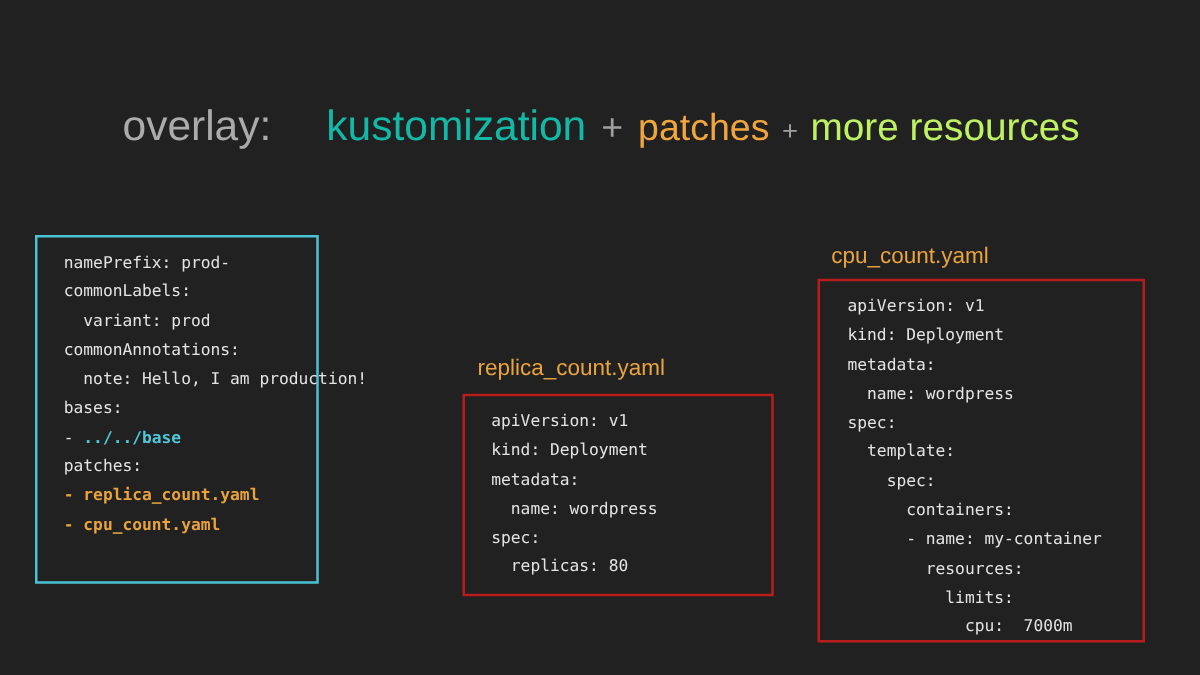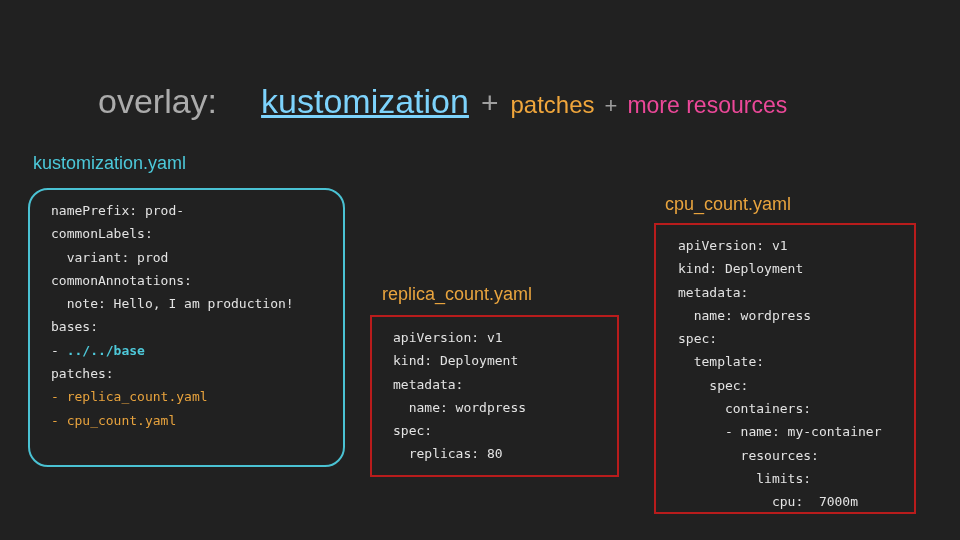--- a/index.html
+++ b/index.html
@@ -16,25 +16,25 @@
   .title-row {
     position: absolute;
     left: 98px;
     top: 48px;
     display: flex;
     align-items: baseline;
     white-space: pre;
     margin-top: 34px;
   }
   .t-overlay   { color: #ababab; font-size: 34px; margin-right: 44px; }
-  .t-kust      { color: #7dd3fc; font-size: 34px; text-decoration: underline; }
+  .t-kust      { color: #14b8a6; font-size: 34px; }
   .t-plus-lg   { color: #9f9f9f; font-size: 30px; margin: 0 12px; }
-  .t-patches   { color: #f0a63c; font-size: 24px; }
+  .t-patches   { color: #f0a63c; font-size: 30px; }
   .t-plus-sm   { color: #9f9f9f; font-size: 22px; margin: 0 10px; }
-  .t-more      { color: #ec4899; font-size: 23px; }
+  .t-more      { color: #bef264; font-size: 31px; }
   .subtitle {
     position: absolute;
     left: 288px;
     top: 89px;
     color: #3ec6d8;
     font-size: 20px;
   }
   
   .panel-label {
     position: absolute;
@@ -47,46 +47,45 @@
     position: absolute;
     font-family: "DejaVu Sans Mono", "Liberation Mono", monospace;
     font-size: 13px;
     line-height: 23.3px;
     white-space: pre;
     color: #e3e3e3;
     background: #212121;
   }
   .box-cyan   { border: 2px solid #4ac2d3; }
   .box-orange { border: 2px solid #b91c1c; }
-  #code-box-0 { left: 28px;  top: 188px; width: 317px; height: 279px; padding: 9px 0 0 21px; border-radius: 20px; }
+  #code-box-0 { left: 28px;  top: 188px; width: 227px; height: 279px; padding: 9px 0 0 21px; }
   #code-box-1 { left: 370px; top: 315px; width: 249px; height: 162px; padding: 9px 0 0 21px; }
   #code-box-2 { left: 654px; top: 223px; width: 262px; height: 291px; padding: 9px 0 0 22px; }
   #panel-label-0 { left: 33px;  top: 153px; }
   #panel-label-1 { left: 382px; top: 284px; }
   #panel-label-2 { left: 665px; top: 194px; }
   
   .seg-plain       { color: #e3e3e3; }
   .seg-cyan-bold   { color: #4ec9da; font-weight: bold; }
-  .seg-orange-bold { color: #e8a33d; font-weight: normal; }
+  .seg-orange-bold { color: #e8a33d; font-weight: bold; }
 </style>
 </head>
 <body>
 
 <div class="slide">
 
   <div class="title-row">
     <span class="t-overlay">overlay:</span>
     <span class="t-kust">kustomization</span>
     <span class="t-plus-lg">+</span>
     <span class="t-patches">patches</span>
     <span class="t-plus-sm">+</span>
     <span class="t-more">more resources</span>
   </div>
 
-  <h2 class="panel-label label-cyan" id="panel-label-0">kustomization.yaml</h2>
   <div class="code-box box-cyan" id="code-box-0"><div class="code-line"><span class="seg-plain">namePrefix: prod-</span></div><div class="code-line"><span class="seg-plain">commonLabels:</span></div><div class="code-line"><span class="seg-plain">  variant: prod</span></div><div class="code-line"><span class="seg-plain">commonAnnotations:</span></div><div class="code-line"><span class="seg-plain">  note: Hello, I am production!</span></div><div class="code-line"><span class="seg-plain">bases:</span></div><div class="code-line"><span class="seg-plain">- </span><span class="seg-cyan-bold">../../base</span></div><div class="code-line"><span class="seg-plain">patches:</span></div><div class="code-line"><span class="seg-orange-bold">- replica_count.yaml</span></div><div class="code-line"><span class="seg-orange-bold">- cpu_count.yaml</span></div></div>
 
   <h2 class="panel-label label-orange" id="panel-label-1">replica_count.yaml</h2>
   <div class="code-box box-orange" id="code-box-1"><div class="code-line"><span class="seg-plain">apiVersion: v1</span></div><div class="code-line"><span class="seg-plain">kind: Deployment</span></div><div class="code-line"><span class="seg-plain">metadata:</span></div><div class="code-line"><span class="seg-plain">  name: wordpress</span></div><div class="code-line"><span class="seg-plain">spec:</span></div><div class="code-line"><span class="seg-plain">  replicas: 80</span></div></div>
 
   <h2 class="panel-label label-orange" id="panel-label-2">cpu_count.yaml</h2>
   <div class="code-box box-orange" id="code-box-2"><div class="code-line"><span class="seg-plain">apiVersion: v1</span></div><div class="code-line"><span class="seg-plain">kind: Deployment</span></div><div class="code-line"><span class="seg-plain">metadata:</span></div><div class="code-line"><span class="seg-plain">  name: wordpress</span></div><div class="code-line"><span class="seg-plain">spec:</span></div><div class="code-line"><span class="seg-plain">  template:</span></div><div class="code-line"><span class="seg-plain">    spec:</span></div><div class="code-line"><span class="seg-plain">      containers:</span></div><div class="code-line"><span class="seg-plain">      - name: my-container</span></div><div class="code-line"><span class="seg-plain">        resources:</span></div><div class="code-line"><span class="seg-plain">          limits:</span></div><div class="code-line"><span class="seg-plain">            cpu:  7000m</span></div></div>
 
 </div>
 

